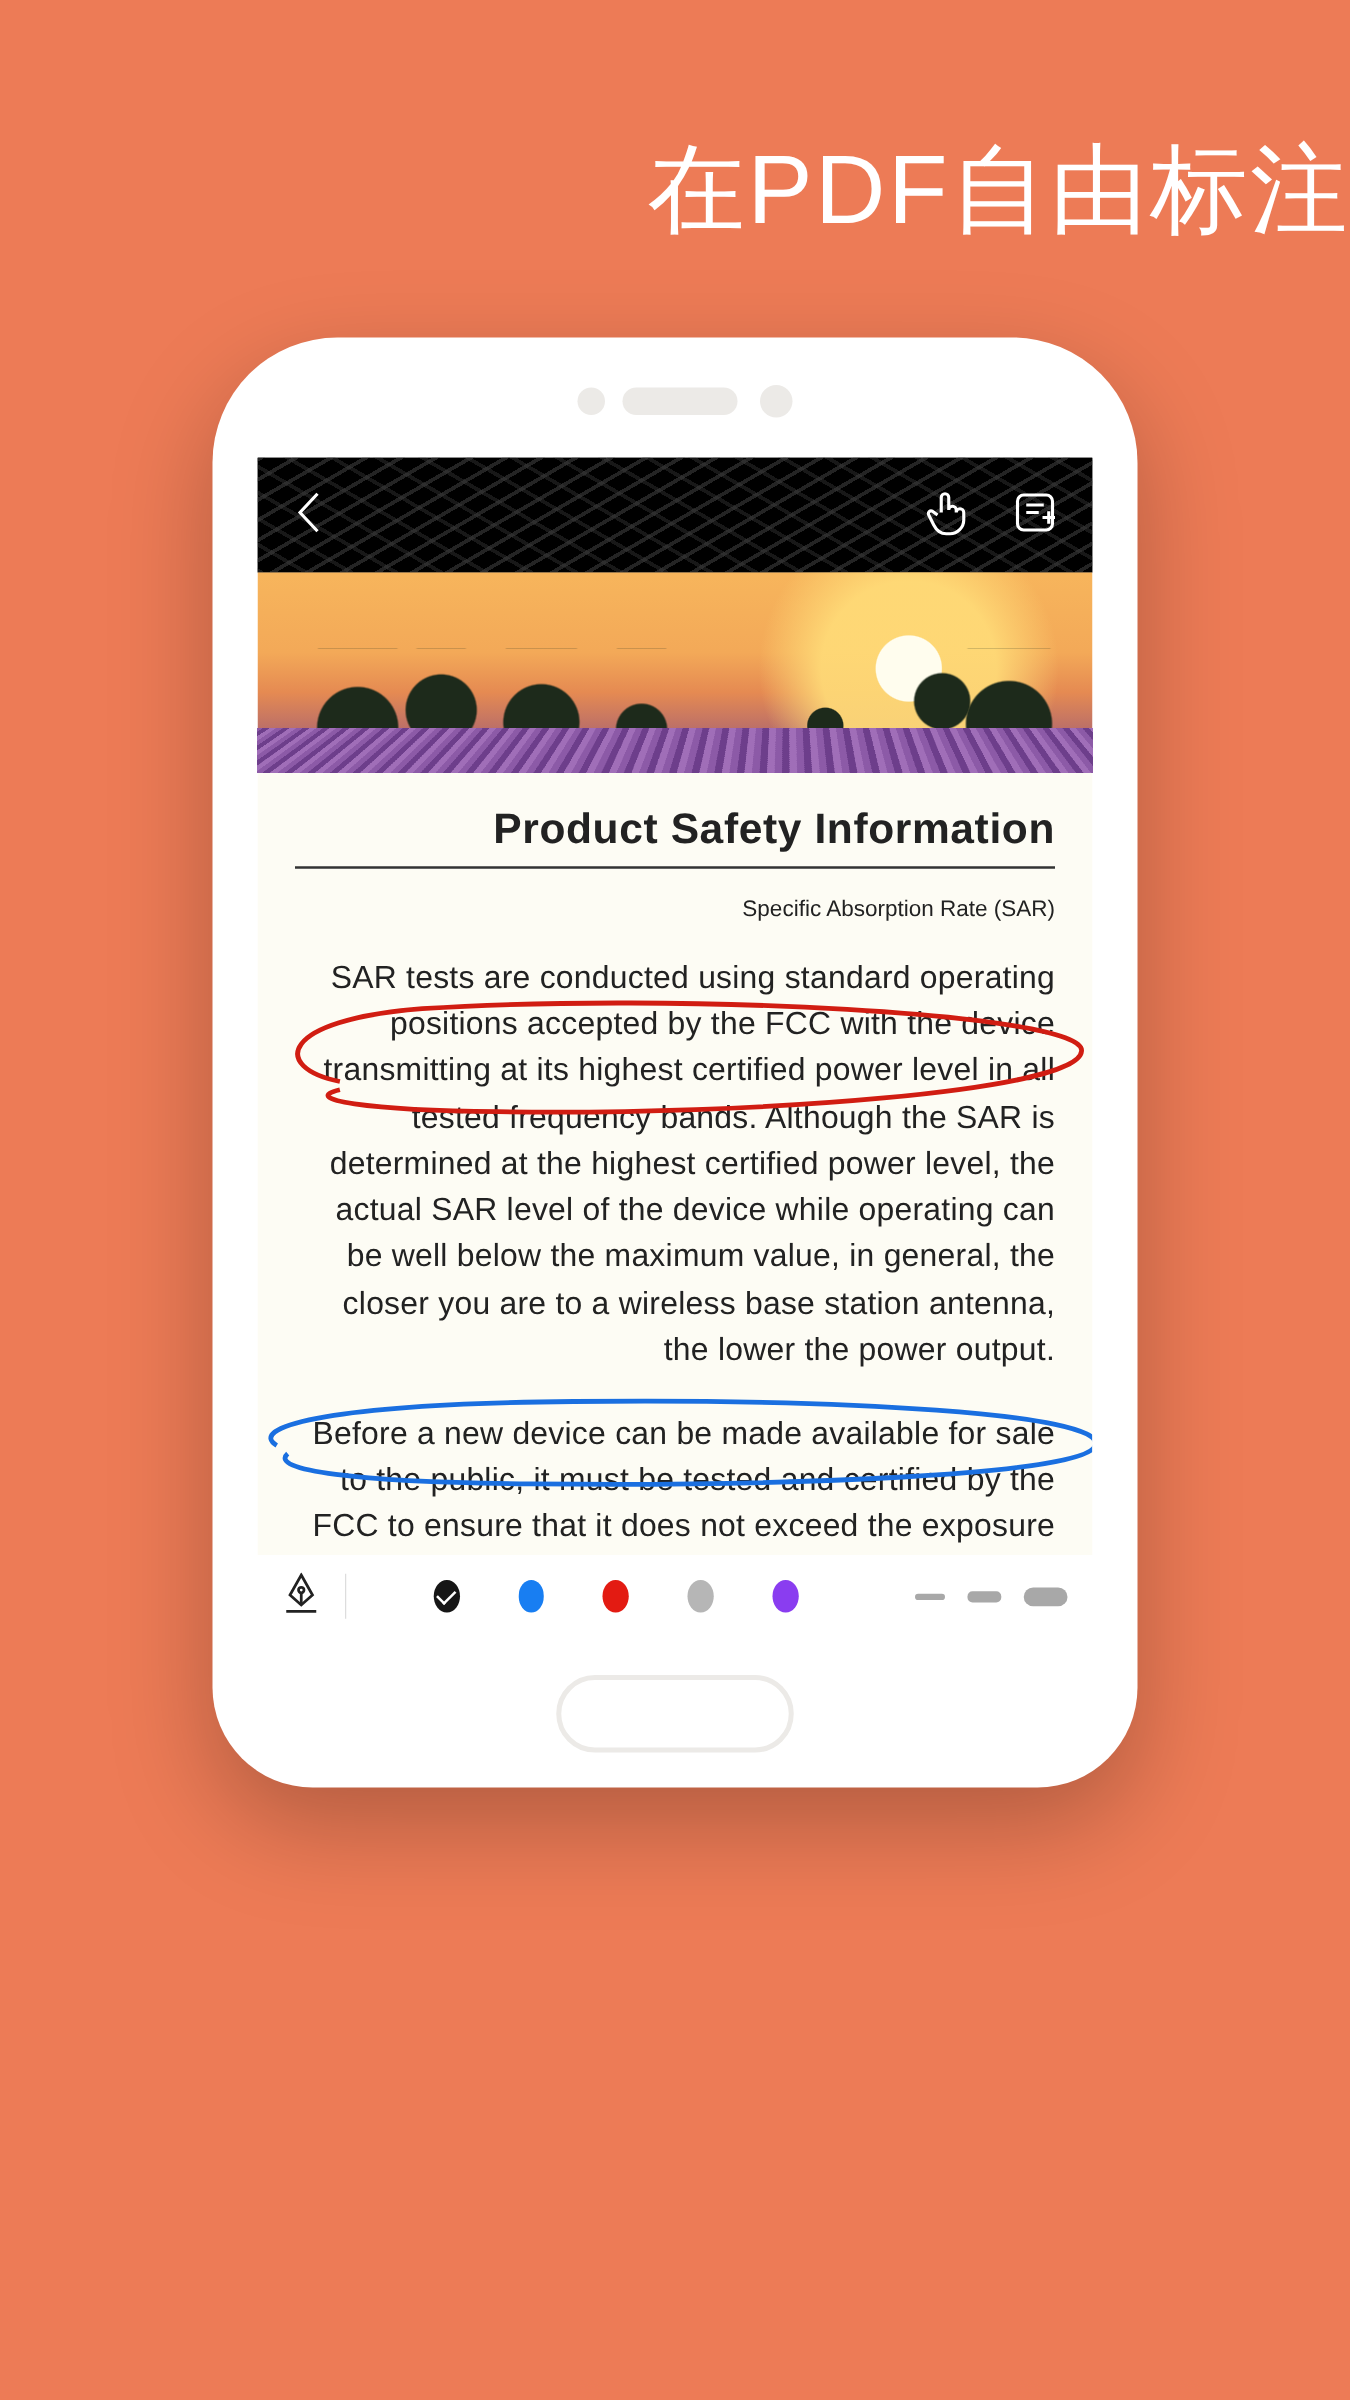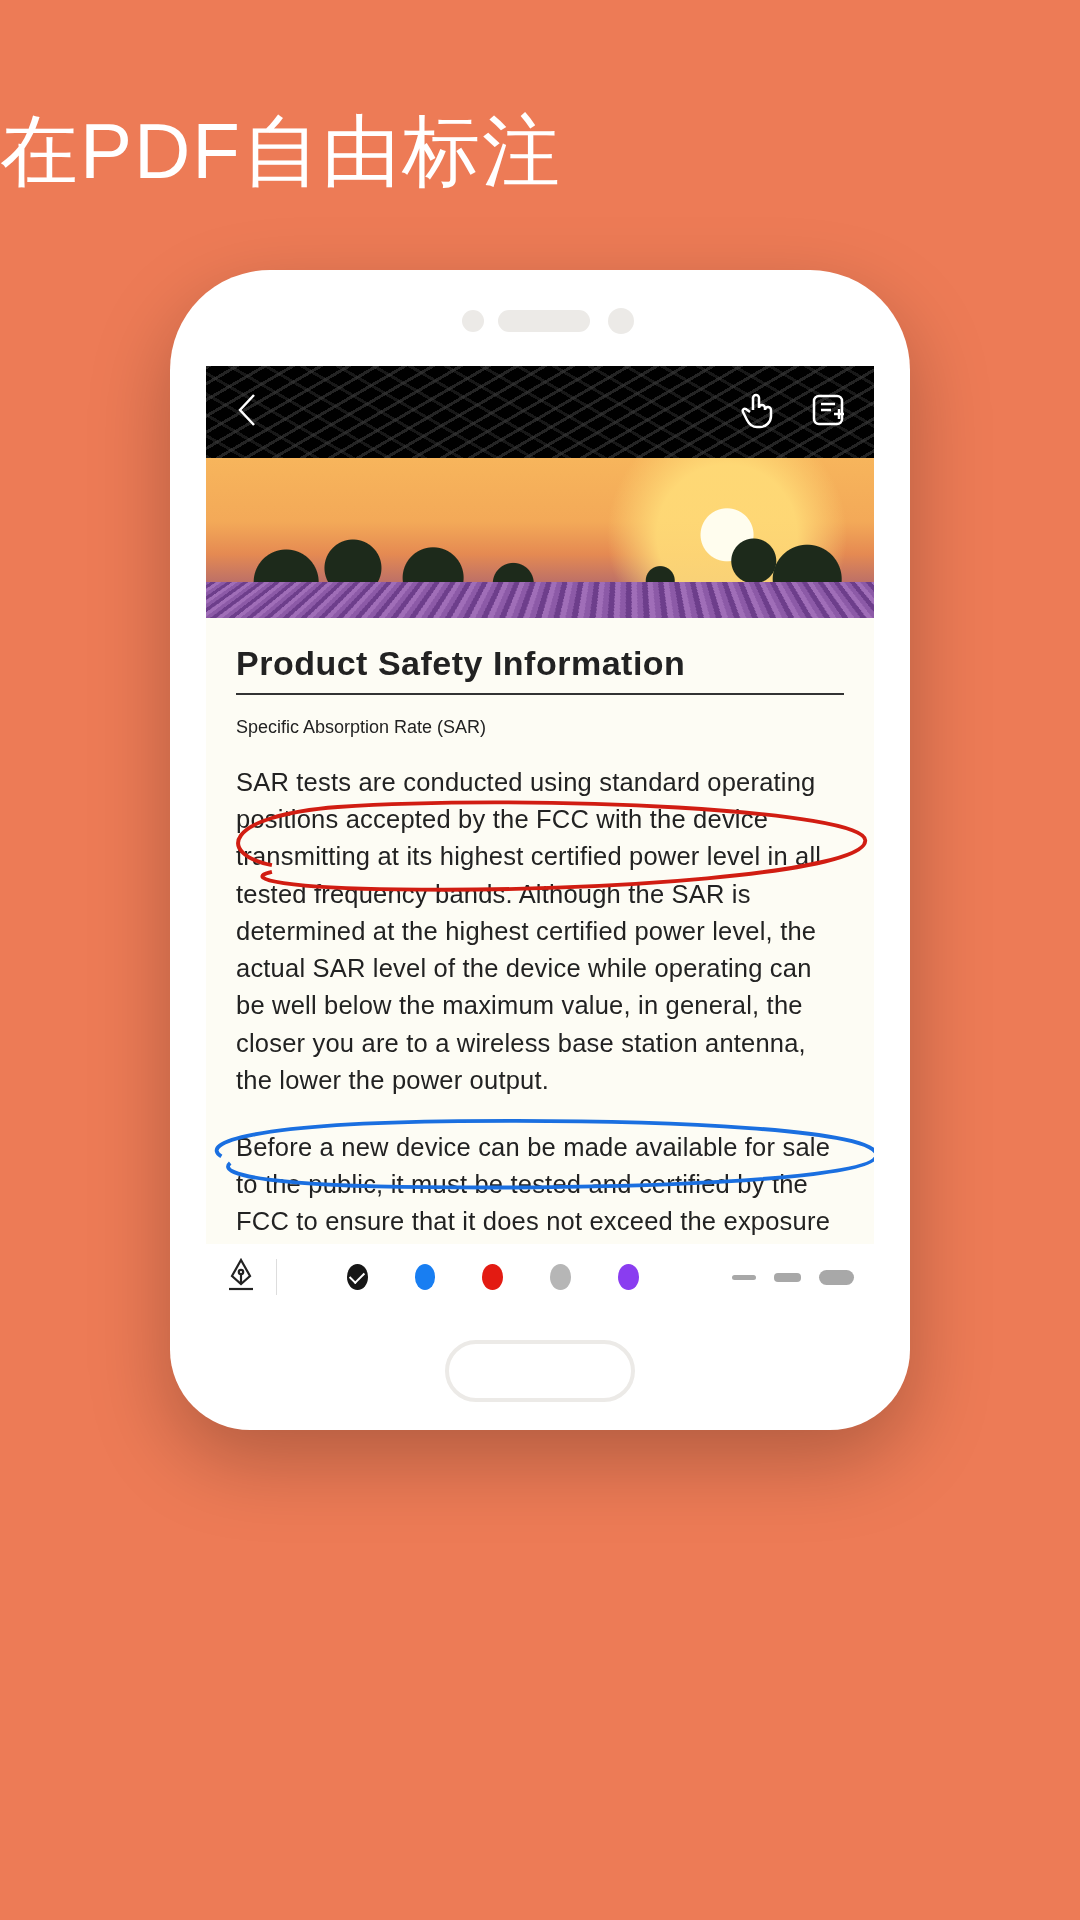--- a/index.html
+++ b/index.html
@@ -5,38 +5,39 @@
   * { box-sizing: border-box; margin: 0; padding: 0; }
   html, body { width: 1080px; height: 1920px; }
   body {
     background: #ed7b56;
     font-family: -apple-system, "Helvetica Neue", Arial, sans-serif;
     position: relative;
     overflow: hidden;
   }
   .headline {
     width: 100%;
-    text-align: left;
+    text-align: right;
     color: #fff;
     font-size: 78px;
     font-weight: 500;
     padding-top: 100px;
     letter-spacing: 2px;
   }
   
   .phone {
     position: absolute;
     left: 50%;
     top: 270px;
     transform: translateX(-50%);
     width: 740px;
     height: 1160px;
     background: #fff;
     border-radius: 100px 100px 80px 80px;
     box-shadow: 0 30px 80px rgba(0,0,0,0.25);
+    text-align: right;
   }
   .speaker-dot, .speaker-bar, .camera-dot {
     position: absolute;
     background: #eceae7;
     top: 40px;
   }
   .speaker-dot { width: 22px; height: 22px; border-radius: 50%; left: 292px; }
   .speaker-bar { width: 92px; height: 22px; border-radius: 11px; left: 328px; }
   .camera-dot  { width: 26px; height: 26px; border-radius: 50%; left: 438px; top: 38px; }
   .home-btn {

